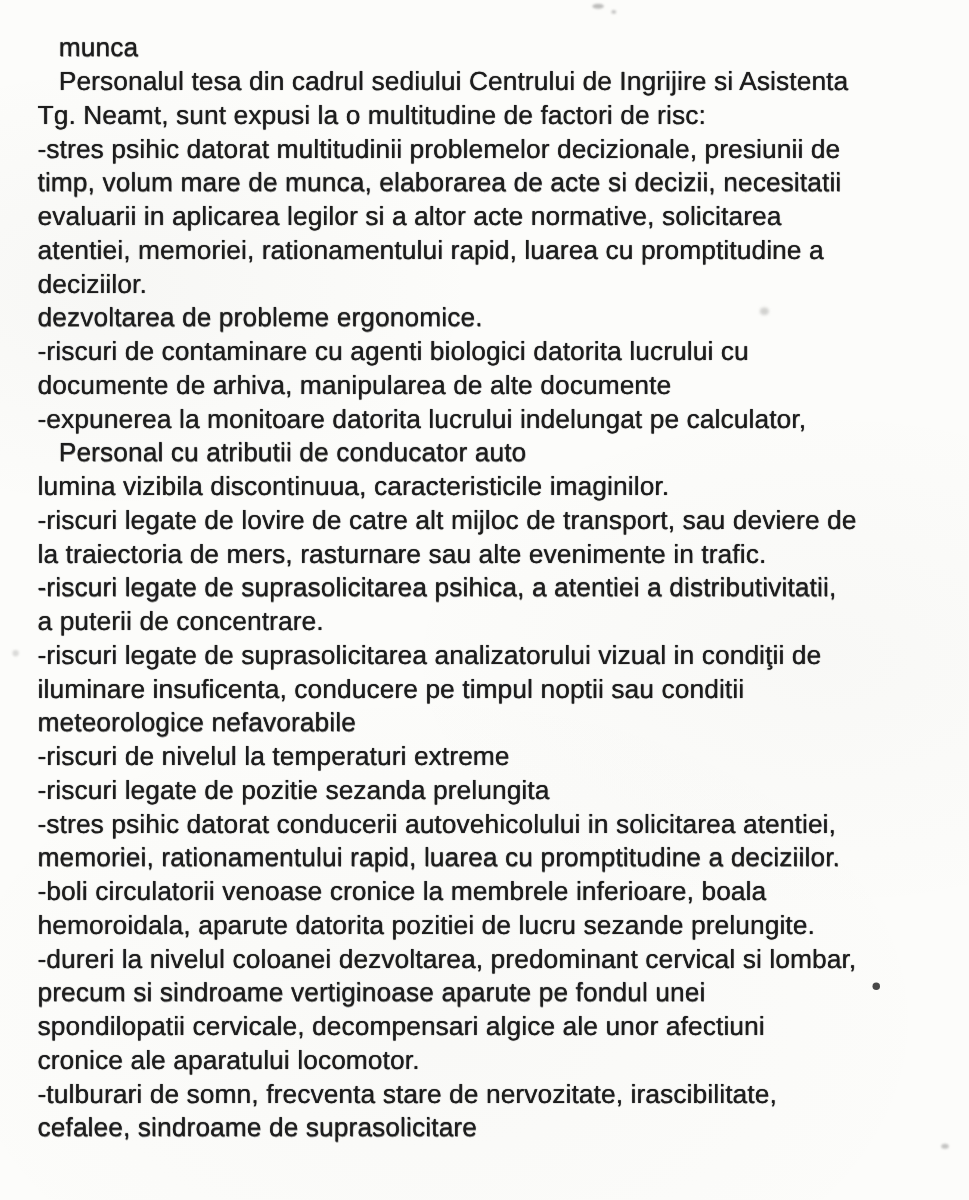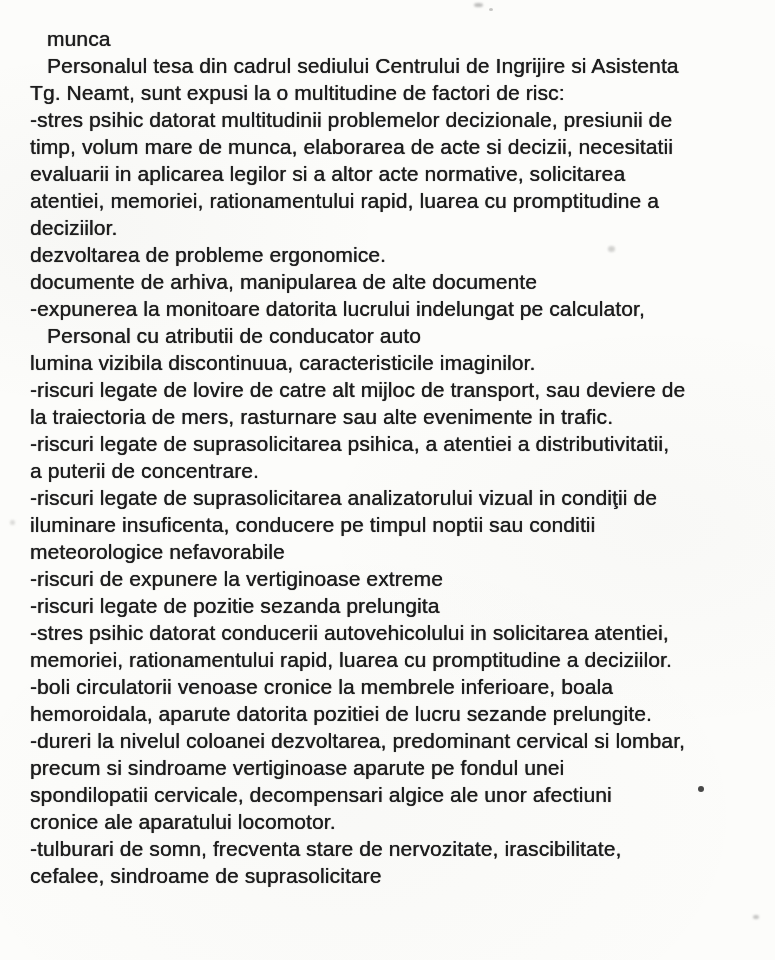--- a/index.html
+++ b/index.html
@@ -66,32 +66,33 @@
 
   <div class="line indent clipped">munca</div>
       <div class="line indent">Personalul tesa din cadrul sediului Centrului de Ingrijire si Asistenta</div>
       <div class="line">Tg. Neamt, sunt expusi la o multitudine de factori de risc:</div>
       <div class="line">-stres psihic datorat multitudinii problemelor decizionale, presiunii de</div>
       <div class="line">timp, volum mare de munca, elaborarea de acte si decizii, necesitatii</div>
       <div class="line">evaluarii in aplicarea legilor si a altor acte normative, solicitarea</div>
       <div class="line">atentiei, memoriei, rationamentului rapid, luarea cu promptitudine a</div>
       <div class="line">deciziilor.</div>
       <div class="line">dezvoltarea de probleme ergonomice.</div>
+      <div class="line">-riscuri de contaminare cu agenti biologici datorita lucrului cu</div>
       <div class="line">documente de arhiva, manipularea de alte documente</div>
       <div class="line">-expunerea la monitoare datorita lucrului indelungat pe calculator,</div>
       <div class="line indent">Personal cu atributii de conducator auto</div>
       <div class="line">lumina vizibila discontinuua, caracteristicile imaginilor.</div>
       <div class="line">-riscuri legate de lovire de catre alt mijloc de transport, sau deviere de</div>
       <div class="line">la traiectoria de mers, rasturnare sau alte evenimente in trafic.</div>
       <div class="line">-riscuri legate de suprasolicitarea psihica, a atentiei a distributivitatii,</div>
       <div class="line">a puterii de concentrare.</div>
       <div class="line">-riscuri legate de suprasolicitarea analizatorului vizual in condiţii de</div>
       <div class="line">iluminare insuficenta, conducere pe timpul noptii sau conditii</div>
       <div class="line">meteorologice nefavorabile</div>
-      <div class="line">-riscuri de expunere la vertiginoase extreme</div>
+      <div class="line">-riscuri de nivelul la temperaturi extreme</div>
       <div class="line">-riscuri legate de pozitie sezanda prelungita</div>
       <div class="line">-stres psihic datorat conducerii autovehicolului in solicitarea atentiei,</div>
       <div class="line">memoriei, rationamentului rapid, luarea cu promptitudine a deciziilor.</div>
       <div class="line">-boli circulatorii venoase cronice la membrele inferioare, boala</div>
       <div class="line">hemoroidala, aparute datorita pozitiei de lucru sezande prelungite.</div>
       <div class="line">-dureri la nivelul coloanei dezvoltarea, predominant cervical si lombar,</div>
       <div class="line">precum si sindroame vertiginoase aparute pe fondul unei</div>
       <div class="line">spondilopatii cervicale, decompensari algice ale unor afectiuni</div>
       <div class="line">cronice ale aparatului locomotor.</div>
       <div class="line">-tulburari de somn, frecventa stare de nervozitate, irascibilitate,</div>

